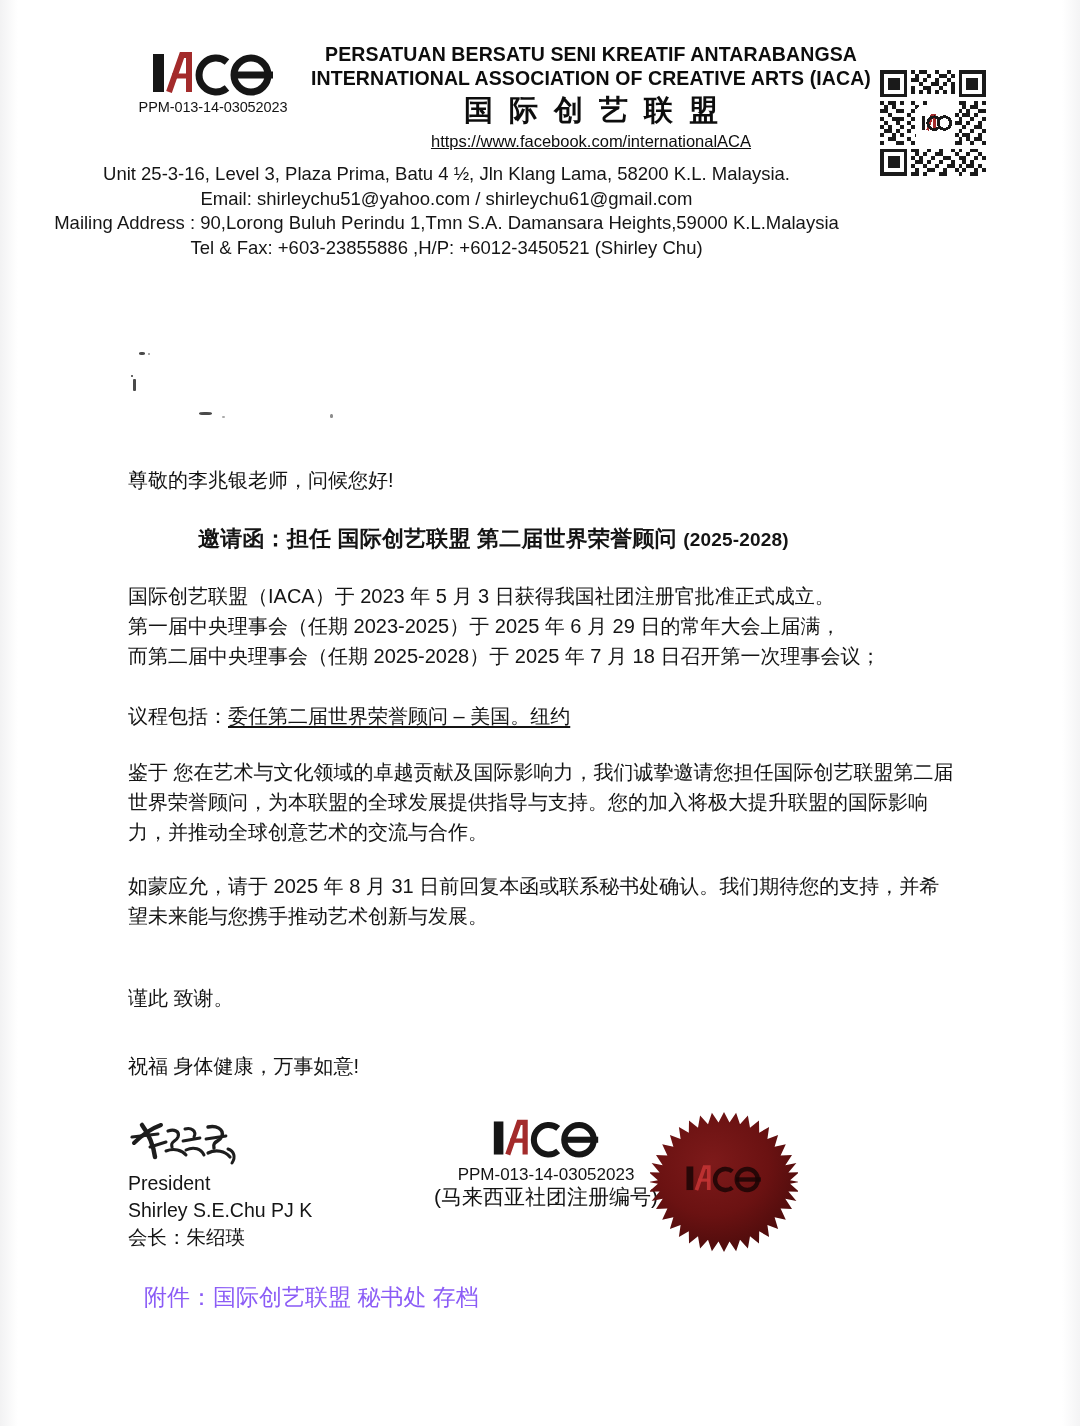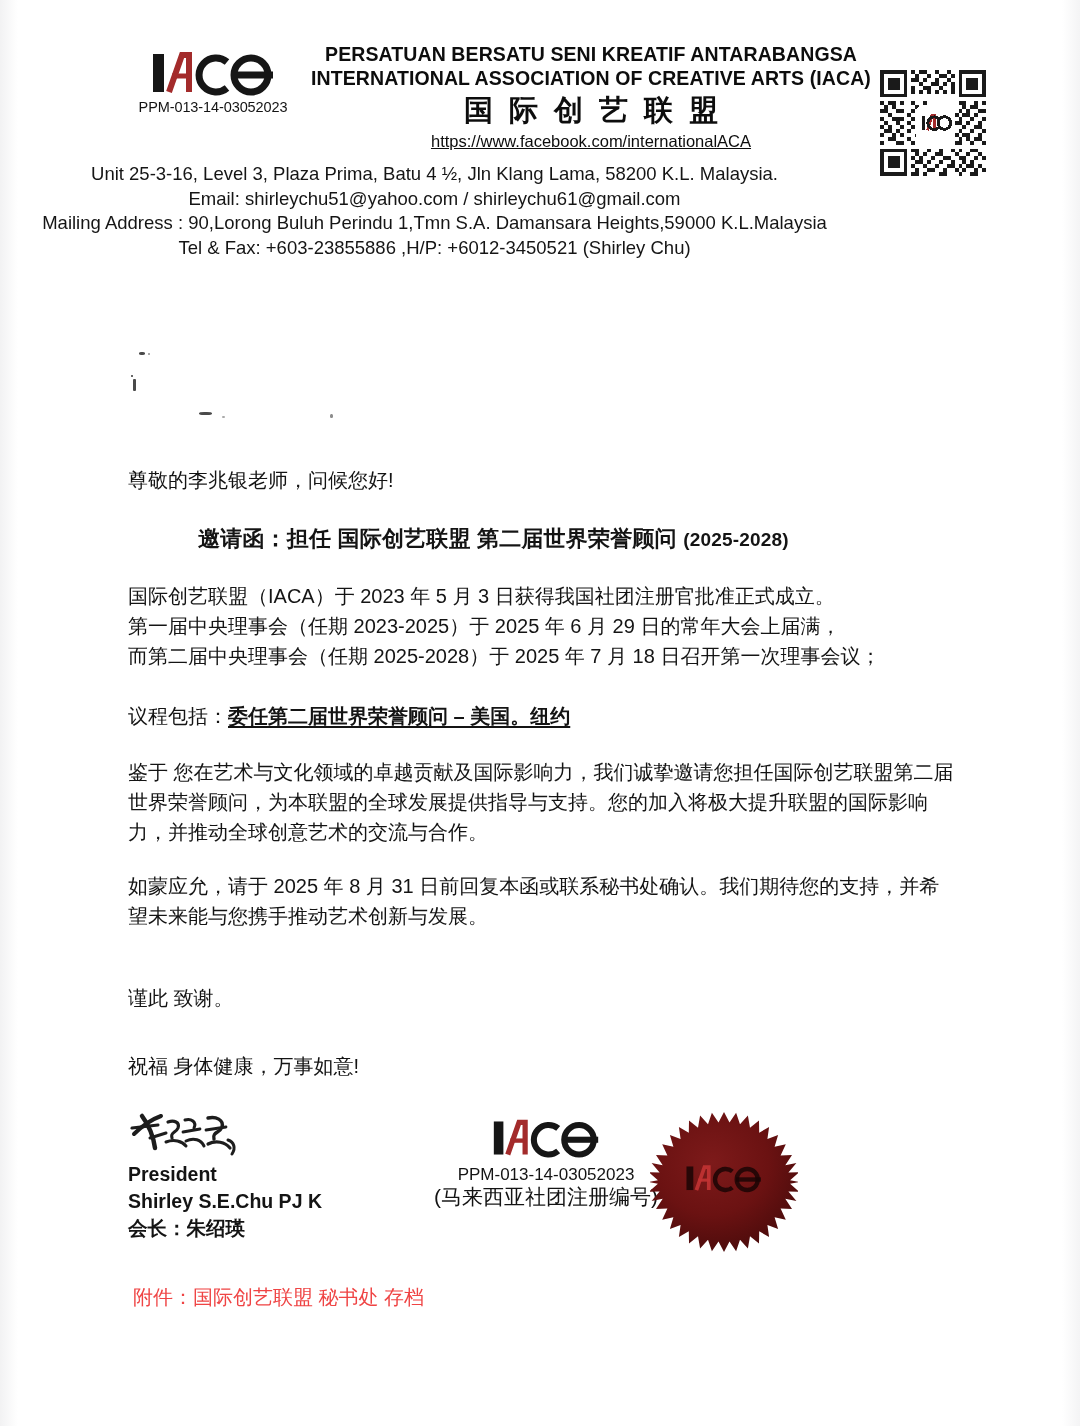--- a/index.html
+++ b/index.html
@@ -88,21 +88,21 @@
     position: absolute;
     left: 876px;
     top: 32px;
     width: 114px;
     height: 114px;
   }
 
   
   .addr {
     position: absolute;
-    left: 0; top: 162px;
+    left: 12px; top: 162px;
     width: 869px;
     text-align: center;
     font-size: 18.5px;
     line-height: 24.5px;
     color: #151515;
   }
   .addr div { white-space: nowrap; }
 
   
   .speck { position: absolute; background: #4a4a4a; border-radius: 40%; }
@@ -133,21 +133,21 @@
   }
   .para {
     font-size: 20px;
     line-height: 30px;
     margin-bottom: 24px;
     text-align: left;
   }
   .para.p1 { margin-bottom: 30px; }
   .agenda-line { font-size: 20px; line-height: 30px; margin-bottom: 26px; }
   .agenda-em {
-    font-weight: bold;
+    font-weight: normal;
     text-decoration: underline;
     text-underline-offset: 3px;
   }
   .closing1 {
     font-size: 20px;
     line-height: 30px;
     margin-top: 52px;
     margin-bottom: 38px;
   }
   .closing2 {
@@ -159,23 +159,22 @@
   .sig-area {
     position: absolute;
     left: 0;
     top: 1100px;
     width: 1080px;
     height: 180px;
   }
   .sig-left {
     position: absolute;
     left: 128px;
-    top: 8px;
+    top: 17px;
     width: 330px;
-    font-weight: bold;
   }
   .sig-mark { display:block; }
   .sig-name {
     font-size: 19.5px;
     line-height: 25px;
     color: #141414;
     margin-top: 2px;
   }
 
   .reg-center {
@@ -203,25 +202,25 @@
     position: absolute;
     left: 650px;
     top: 8px;
     width: 148px;
     height: 148px;
   }
 
   
   .footer {
     position: absolute;
-    left: 133px;
+    left: 144px;
     top: 1283px;
-    font-size: 20px;
+    font-size: 23px;
     line-height: 28px;
-    color: #ef4444;
+    color: #8b5cf6;
   }
 </style>
 </head>
 <body>
 
 <div class="page"></div>
 
 <div class="sheet">
 
   <div class="header">

